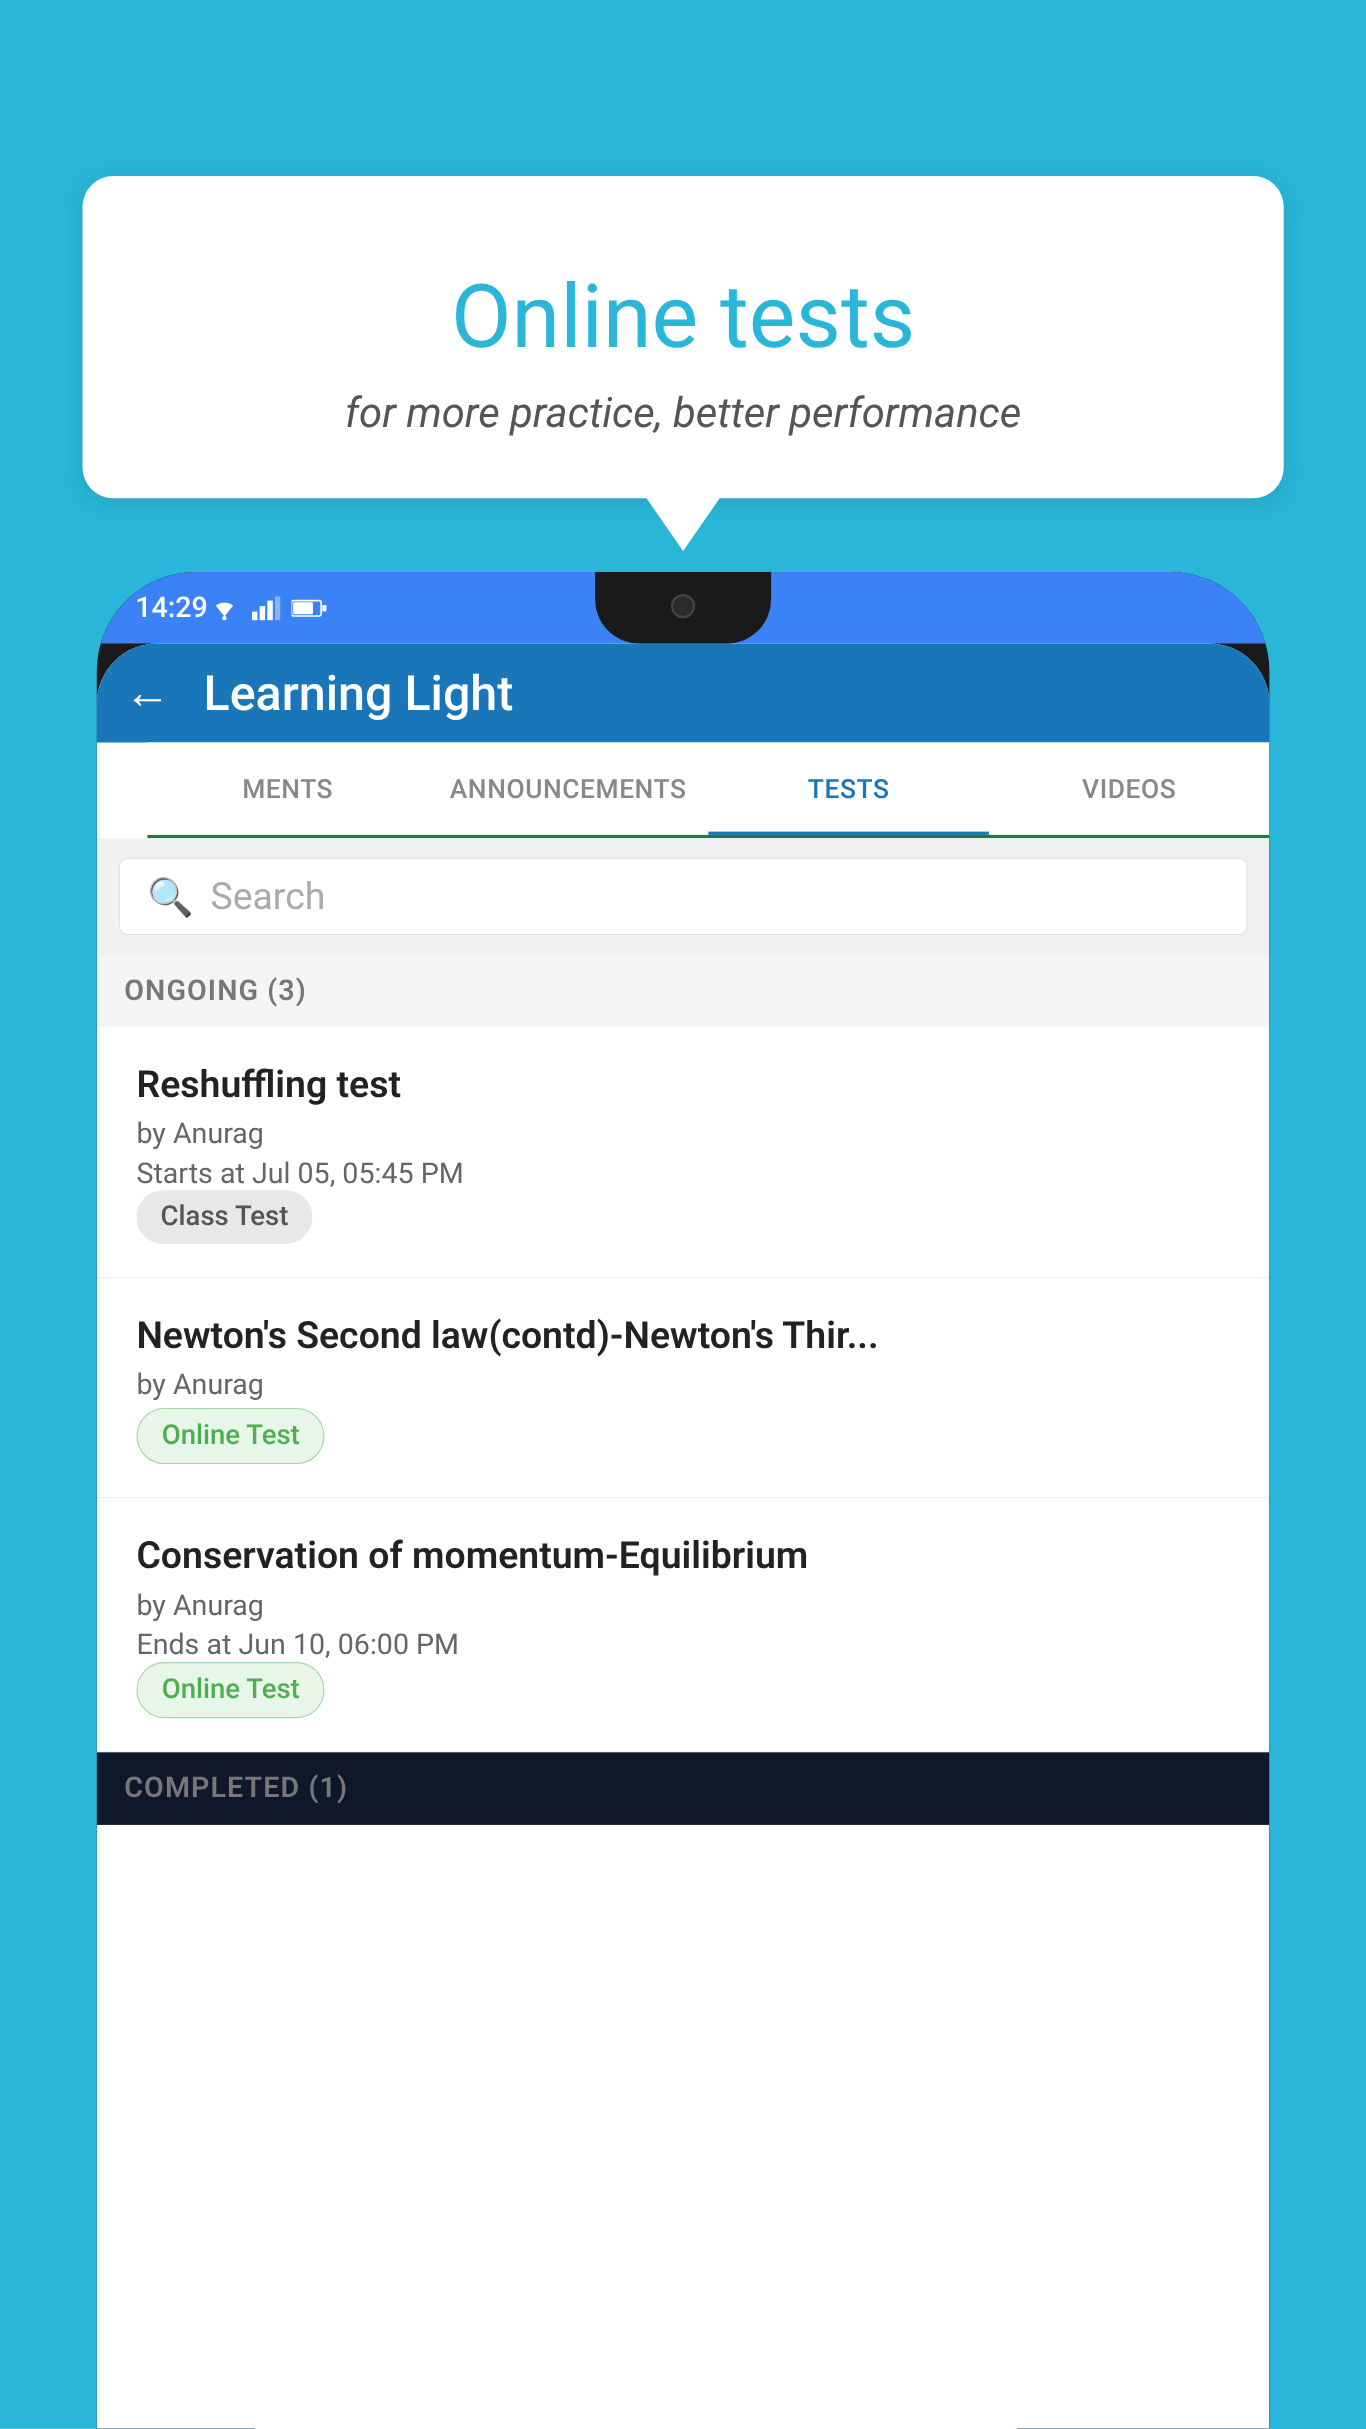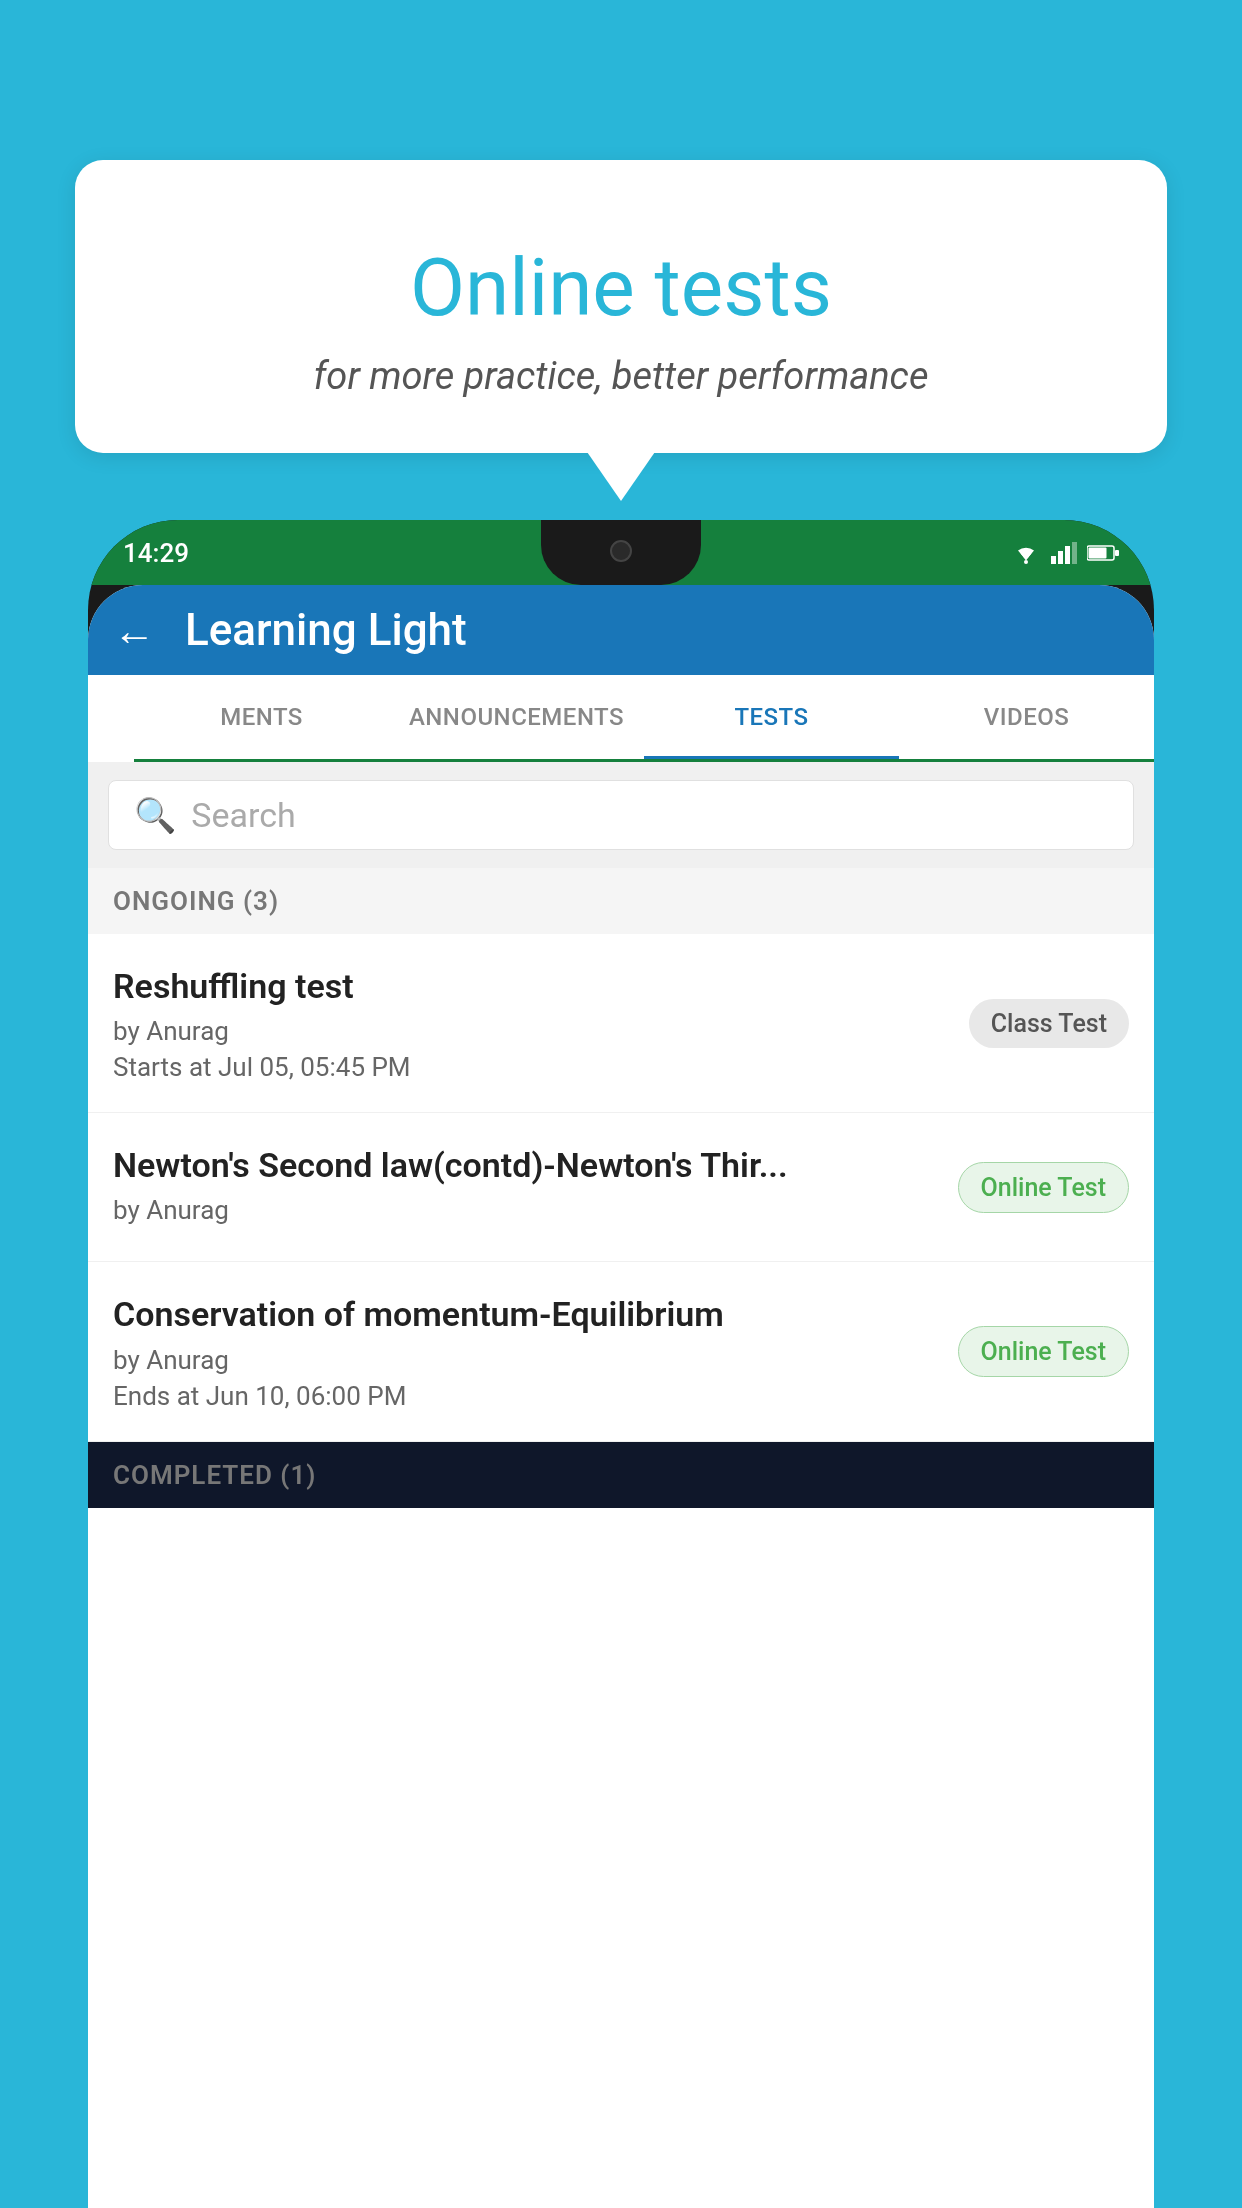--- a/index.html
+++ b/index.html
@@ -58,25 +58,25 @@
       left: 88px;
       right: 88px;
       bottom: 0;
       background: #1a1a1a;
       border-radius: 90px 90px 0 0;
       overflow: hidden;
     }
 
     
     .status-bar {
-      background: #15803d;
+      background: #3b82f6;
       height: 65px;
       display: flex;
       align-items: center;
-      justify-content: space-between;
+      justify-content: flex-start;
       padding: 0 35px;
       color: white;
       font-size: 26px;
     }
     .status-bar-time { font-weight: 500; }
     .status-bar-icons { display: flex; align-items: center; gap: 10px; }
 
     
     .notch {
       position: absolute;
@@ -192,25 +192,26 @@
       font-weight: 600;
       letter-spacing: 1px;
     }
 
     
     .test-list {
       background: white;
     }
 
     .test-item {
-      padding: 30px 25px;
+      padding: 30px 36px;
       border-bottom: 1px solid #f0f0f0;
       display: flex;
-      align-items: center;
+      align-items: flex-start;
       justify-content: space-between;
+      flex-direction: column;
     }
 
     .test-item-content {
       flex: 1;
       padding-right: 20px;
     }
 
     .test-title {
       font-size: 34px;
       font-weight: 600;

